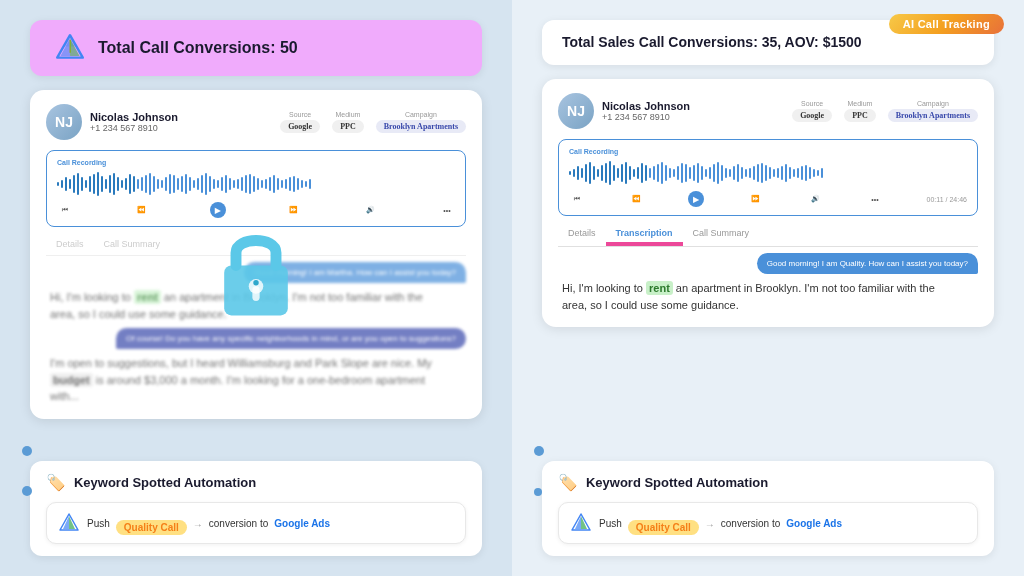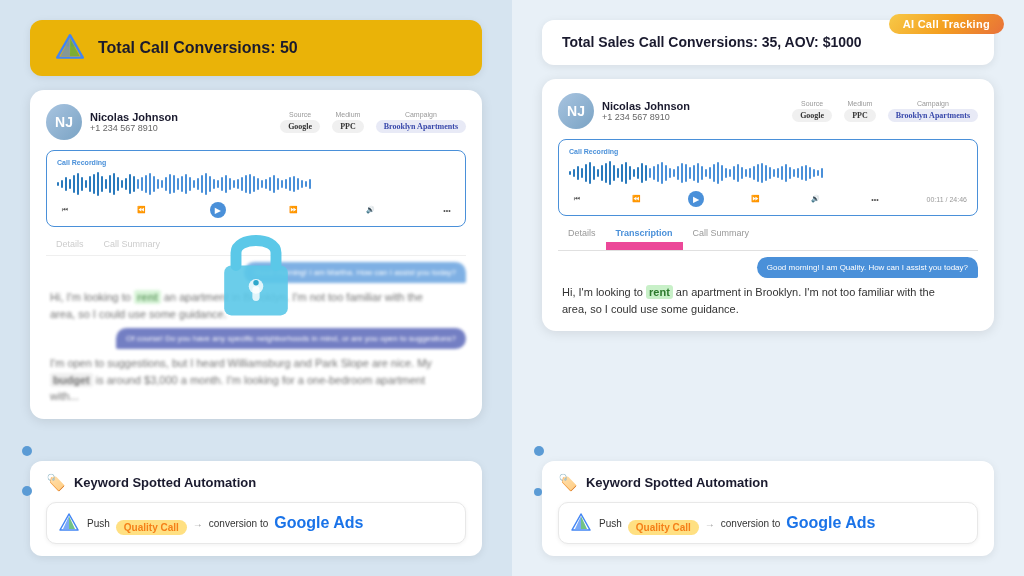--- a/index.html
+++ b/index.html
@@ -44,21 +44,21 @@
       border-radius: 20px;
       padding: 4px 14px;
       font-size: 11px;
       font-weight: 700;
       color: white;
       letter-spacing: 0.3px;
     }
 
     
     .total-box {
-      background: #eab308;
+      background: #f0abfc;
       border-radius: 12px;
       padding: 12px 24px;
       display: flex;
       align-items: center;
       gap: 12px;
       width: 100%;
       margin-bottom: 14px;
       box-shadow: 0 2px 8px rgba(0,0,0,0.08);
     }
 
@@ -243,21 +243,21 @@
     .tab {
       font-size: 9px;
       padding: 4px 10px;
       color: #999;
       cursor: pointer;
       border-bottom: 2px solid transparent;
     }
 
     .tab.active {
       color: #4a90d9;
-      border-bottom: 8px solid #ec4899;
+      border-bottom: 4px solid #ec4899;
       font-weight: 700;
       text-align: right;
     }
 
     
     .chat-area {
       display: flex;
       flex-direction: column;
       gap: 6px;
       overflow: hidden;
@@ -384,21 +384,21 @@
       padding: 2px 8px;
       border-radius: 10px;
       font-size: 10px;
       font-weight: 700;
       margin-top: 9px;
     }
 
     .google-ads-text {
       color: #1a73e8;
       font-weight: 700;
-      font-size: 16px;
+      font-size: 10px;
     }
 
     .arrow-icon {
       color: #999;
       font-size: 10px;
     }
 
     .card-wrapper {
       width: 100%;
       position: relative;
@@ -583,21 +583,21 @@
   <div class="dot" style="bottom: 80px; left: 22px;"></div>
 
 </div>
 
 <div class="right-panel">
 
   <div class="ai-badge">AI Call Tracking</div>
 
   <div class="total-box-right">
     <div class="total-title-right">
-      <div>Total Sales Call Conversions: 35, AOV: $1000</div>
+      <div>Total Sales Call Conversions: 35, AOV: $1500</div>
     </div>
   </div>
 
   <div class="card-wrapper">
     <div class="card">
 
       <div class="user-row">
         <div class="avatar">NJ</div>
         <div class="user-info">
           <div class="user-name">Nicolas Johnson</div>

